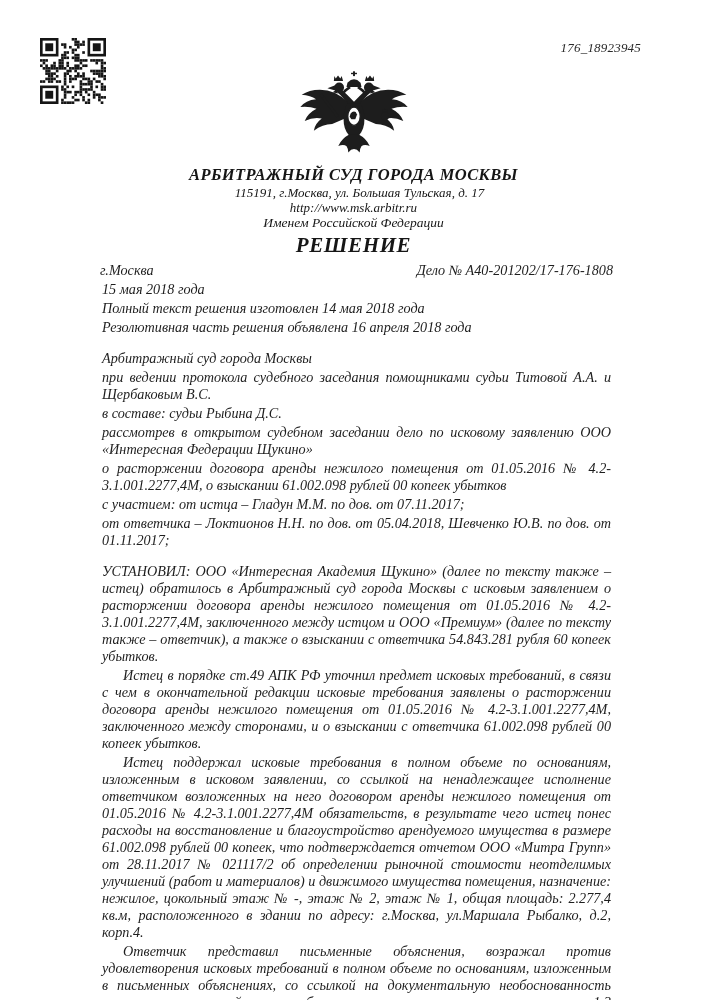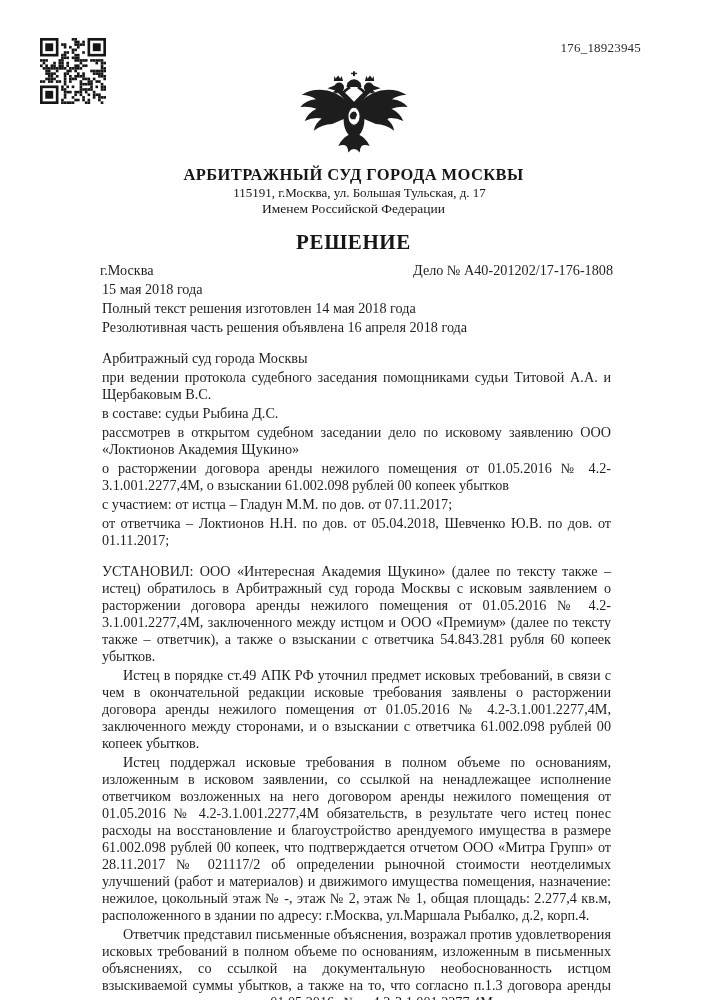--- a/index.html
+++ b/index.html
@@ -7,20 +7,21 @@
     width:707px;height:1000px;
     background:#e9e9e9;
     font-family:"Liberation Serif","DejaVu Serif",serif;
   }
   .page{
     position:relative;
     width:707px;height:1000px;
     background:#ffffff;
     overflow:hidden;
     color:#202020;
+    font-style:italic;
   }
   .qr{
     position:absolute;left:40px;top:38px;width:66px;height:66px;
   }
   .doc-id{
     position:absolute;top:40px;right:66px;
     font-size:13px;color:#2a2a2a;letter-spacing:.2px;
   }
   .emblem{
     position:absolute;top:70px;left:50%;transform:translateX(-50%);
@@ -30,21 +31,21 @@
     position:absolute;top:165px;left:0;width:707px;
     text-align:center;color:#161616;
   }
   .court-name{
     font-size:16.5px;font-weight:bold;letter-spacing:.4px;line-height:19px;
   }
   .court-address{font-size:13px;line-height:14.5px;margin-top:2px;margin-left:12px;}
   .court-site{font-size:13px;line-height:14.5px;}
   .in-name{font-size:13.5px;line-height:15px;}
   .decision-title{
-    font-size:21px;font-weight:bold;letter-spacing:.6px;line-height:24px;margin-top:14px;
+    font-size:21px;font-weight:bold;letter-spacing:.6px;line-height:24px;margin-top:3px;
   }
   .main{
     position:absolute;top:262px;left:100px;width:513px;
     font-size:14.2px;line-height:17px;color:#1e1e1e;
   }
   .main p{margin:2px;}
   .row-split{display:flex;justify-content:space-between;}
   .comp-block{margin-top:14px;}
   .comp-block p{text-align:justify;}
   .body-block{margin-top:14px;}
@@ -312,39 +313,40 @@
       </g>
 
       <ellipse cx="70" cy="53" rx="7.2" ry="10.5" fill="#ffffff" stroke="#1d1d1d" stroke-width="1.6"></ellipse>
       <path d="M66 50 q2.5-3.5 6-2 l1.5 3 -2 5.5 h-4.5 l-2-3 Z" fill="#1d1d1d"></path>
     </svg>
   </div>
 
   <div class="header-block">
     <div class="court-name">АРБИТРАЖНЫЙ СУД ГОРОДА МОСКВЫ</div>
     <div class="court-address">115191, г.Москва, ул. Большая Тульская, д. 17</div>
+    <div class="court-site">http://www.msk.arbitr.ru</div>
     <div class="in-name">Именем Российской Федерации</div>
     <div class="decision-title">РЕШЕНИЕ</div>
   </div>
 
   <div class="main">
 
     <div class="row-split">
       <span>г.Москва</span>
       <span>Дело № А40-201202/17-176-1808</span>
     </div>
     <p>15 мая 2018 года</p>
     <p>Полный текст решения изготовлен 14 мая 2018 года</p>
     <p>Резолютивная часть решения объявлена 16 апреля 2018 года</p>
 
     <div class="comp-block">
       <p>Арбитражный суд города Москвы</p>
       <p>при ведении протокола судебного заседания помощниками судьи Титовой А.А. и Щербаковым В.С.</p>
       <p>в составе: судьи Рыбина Д.С.</p>
-      <p>рассмотрев в открытом судебном заседании дело по исковому заявлению ООО «Локтионов Академия Щукино»</p>
+      <p>рассмотрев в открытом судебном заседании дело по исковому заявлению ООО «Интересная Федерации Щукино»</p>
       <p>о расторжении договора аренды нежилого помещения от 01.05.2016 № 4.2-3.1.001.2277,4М, о взыскании 61.002.098 рублей 00 копеек убытков</p>
       <p>с участием: от истца – Гладун М.М. по дов. от 07.11.2017;</p>
       <p>от ответчика – Локтионов Н.Н. по дов. от 05.04.2018, Шевченко Ю.В. по дов. от 01.11.2017;</p>
     </div>
 
     <div class="body-block">
       <p>УСТАНОВИЛ: ООО «Интересная Академия Щукино» (далее по тексту также – истец) обратилось в Арбитражный суд города Москвы с исковым заявлением о расторжении договора аренды нежилого помещения от 01.05.2016 № 4.2-3.1.001.2277,4М, заключенного между истцом и ООО «Премиум» (далее по тексту также – ответчик), а также о взыскании с ответчика 54.843.281 рубля 60 копеек убытков.</p>
       <p class="indent">Истец в порядке ст.49 АПК РФ уточнил предмет исковых требований, в связи с чем в окончательной редакции исковые требования заявлены о расторжении договора аренды нежилого помещения от 01.05.2016 № 4.2-3.1.001.2277,4М, заключенного между сторонами, и о взыскании с ответчика 61.002.098 рублей 00 копеек убытков.</p>
       <p class="indent">Истец поддержал исковые требования в полном объеме по основаниям, изложенным в исковом заявлении, со ссылкой на ненадлежащее исполнение ответчиком возложенных на него договором аренды нежилого помещения от 01.05.2016 № 4.2-3.1.001.2277,4М обязательств, в результате чего истец понес расходы на восстановление и благоустройство арендуемого имущества в размере 61.002.098 рублей 00 копеек, что подтверждается отчетом ООО «Митра Групп» от 28.11.2017 № 021117/2 об определении рыночной стоимости неотделимых улучшений (работ и материалов) и движимого имущества помещения, назначение: нежилое, цокольный этаж № -, этаж № 2, этаж № 1, общая площадь: 2.277,4 кв.м, расположенного в здании по адресу: г.Москва, ул.Маршала Рыбалко, д.2, корп.4.</p>
       <p class="indent cut">Ответчик представил письменные объяснения, возражал против удовлетворения исковых требований в полном объеме по основаниям, изложенным в письменных объяснениях, со ссылкой на документальную необоснованность истцом взыскиваемой суммы убытков, а также на то, что согласно п.1.3 договора аренды нежилого помещения от 01.05.2016 № 4.2-3.1.001.2277,4М в случаях, когда недостатки</p>

